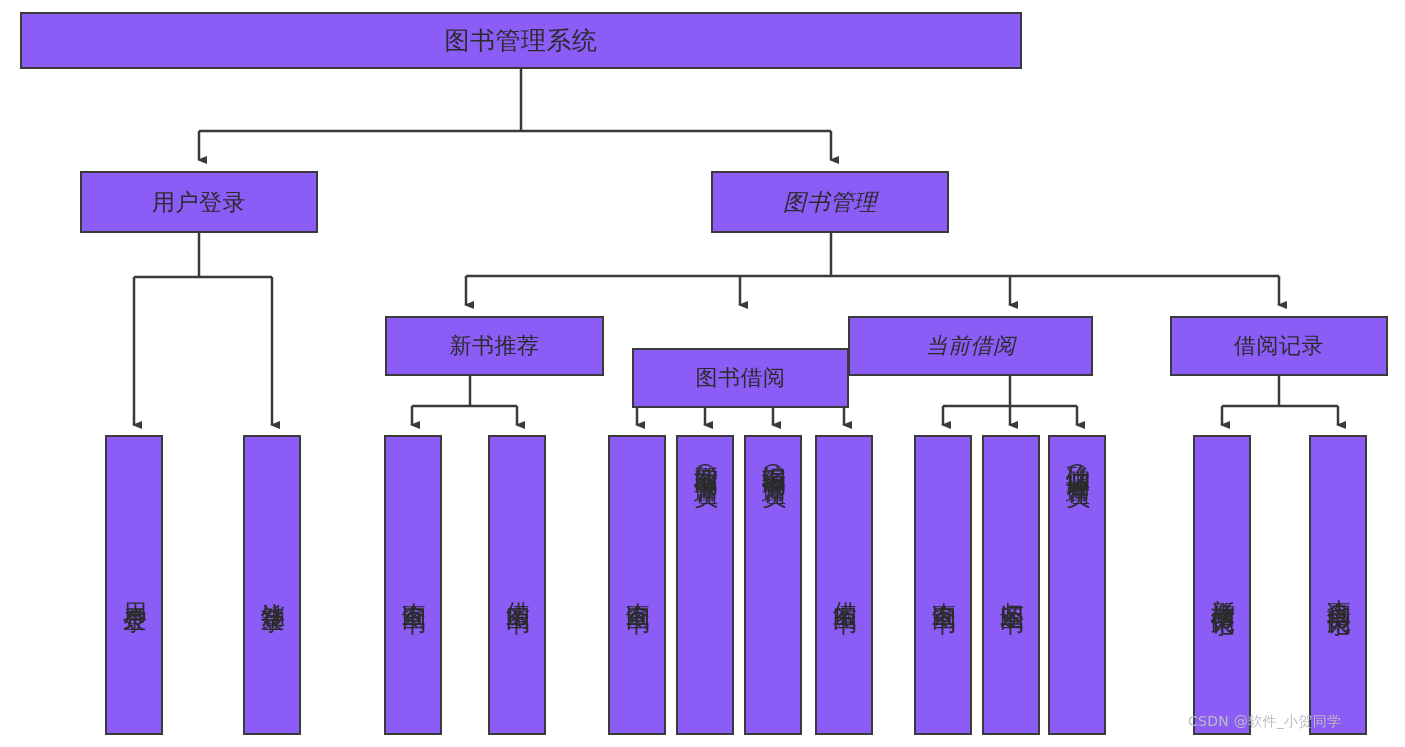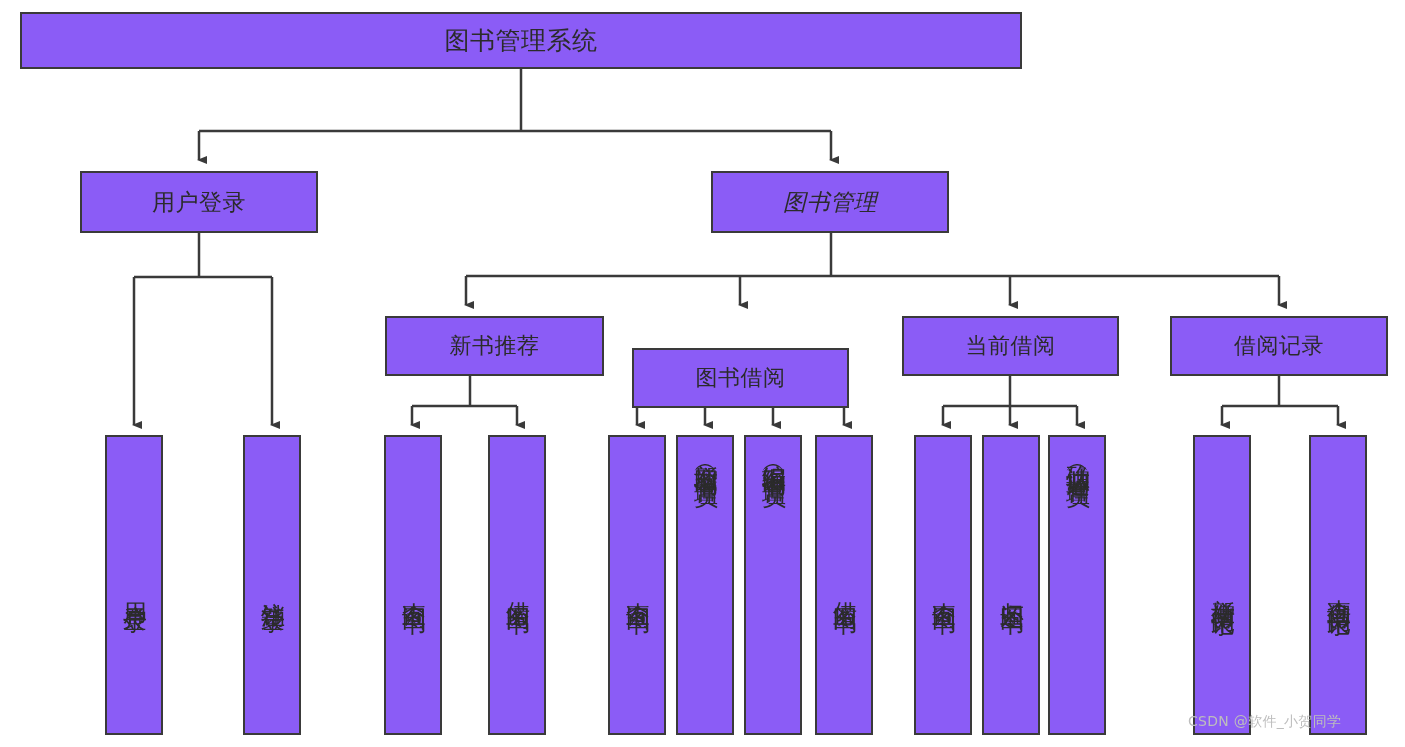--- a/index.html
+++ b/index.html
@@ -146,21 +146,21 @@
   </div>
 
   <div class="node node-l3" style="left:361px; top:316px; width:219px; height:60px;margin-left:24px;">
     <span class="node-label">新书推荐</span>
   </div>
 
   <div class="node node-l3" style="left:632px; top:316px; width:217px; height:60px;margin-top:32px;">
     <span class="node-label">图书借阅</span>
   </div>
 
-  <div class="node node-l3" style="left:902px; top:316px; width:217px; height:60px;">
+  <div class="node node-l3" style="left:848px; top:316px; width:245px; height:60px;font-style:italic;">
     <span class="node-label">当前借阅</span>
   </div>
 
   <div class="node node-l3" style="left:1170px; top:316px; width:218px; height:60px;">
     <span class="node-label">借阅记录</span>
   </div>
 
   <div class="node node-leaf center" style="left:105px; top:435px; width:58px; height:300px;">
     <span class="node-label">用户登录</span>
   </div>

